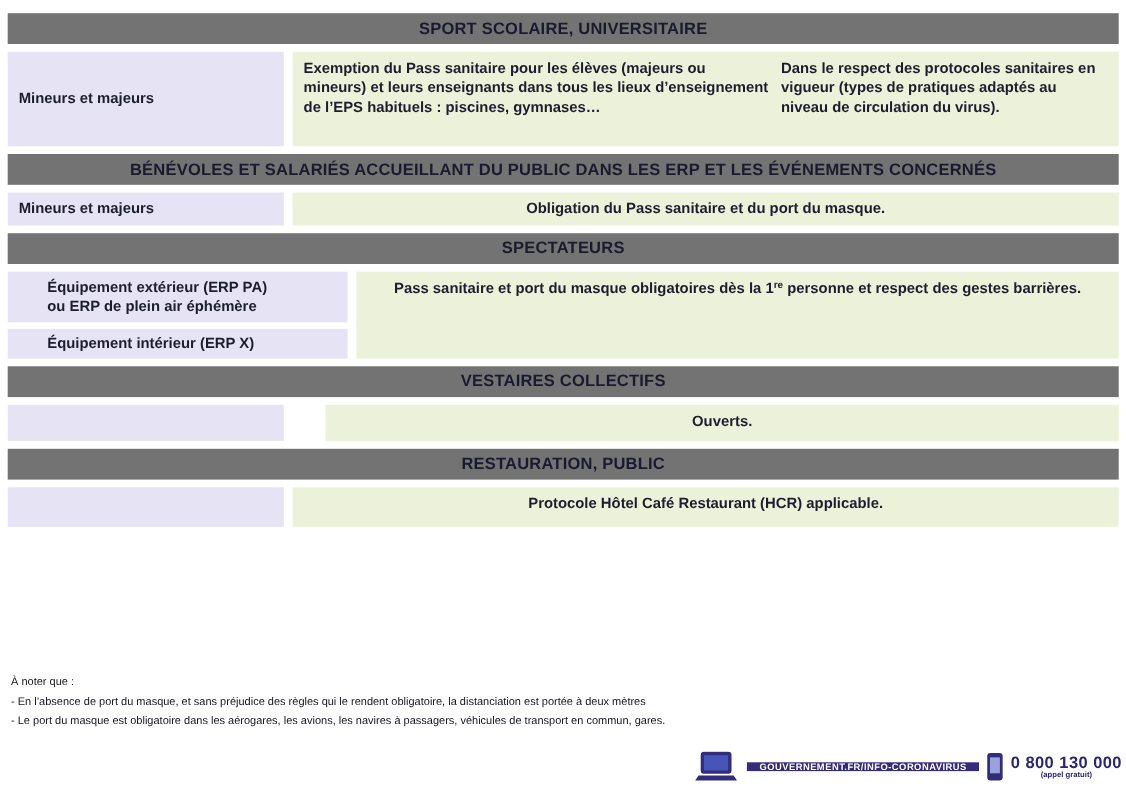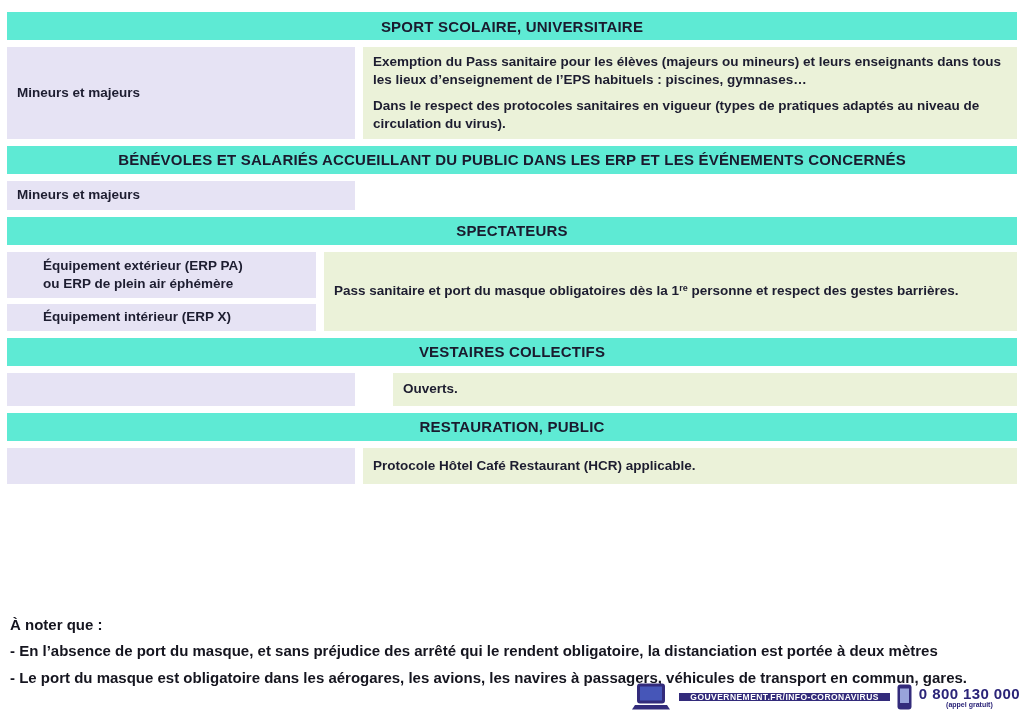--- a/index.html
+++ b/index.html
@@ -6,56 +6,56 @@
   body{
     width:1024px;height:718px;background:#ffffff;
     font-family:"Liberation Sans",sans-serif;color:#1d1d30;
     overflow:hidden;
   }
   .page{position:relative;width:1024px;height:718px;background:#fff;}
 
   
   .grid{position:absolute;left:7px;top:12px;width:1010px;}
   .band{
-    height:28px;background:#5eead4;display:flex;align-items:center;justify-content:center;
+    height:28px;background:#737373;display:flex;align-items:center;justify-content:center;
     margin-top:7px;
   }
   .band:first-child{margin-top:0;}
   .band-title{font-size:15px;font-weight:700;color:#1a1a2e;letter-spacing:.2px;}
 
   .row{display:flex;gap:8px;margin-top:7px;align-items:stretch;}
   .lcell{
-    width:348px;box-sizing:border-box;background:#e6e3f4;
+    width:251px;box-sizing:border-box;background:#e6e3f4;
     display:flex;flex-direction:column;justify-content:center;
     padding:4px 10px;flex-shrink:0;
   }
   .rcell{
     flex:1;box-sizing:border-box;background:#ebf2d9;
-    display:flex;flex-direction:column;justify-content:center;
+    display:flex;flex-direction:row;justify-content:center;
     padding:6px 10px;gap:8px;
   }
   .cell-text{font-size:13.5px;font-weight:700;color:#1d1d30;line-height:1.33;}
   .nowrap{white-space:nowrap;}
 
   .row-sport{min-height:86px;}
   .row-single{min-height:29px;}
   .row-vest{min-height:33px;gap:38px;}
   .row-rest{min-height:36px;}
 
   
   .spect-left{width:309px;flex-shrink:0;display:flex;flex-direction:column;gap:6px;}
   .spect-left .lcell{width:100%;padding-left:36px;}
   .spect-cell-1{height:46px;}
   .spect-cell-2{flex:1;}
   .row-spect{min-height:79px;}
   .sup{font-size:9px;position:relative;top:-4px;font-weight:700;}
 
   
   .notes{position:absolute;left:10px;top:612px;width:1000px;}
-  .notes .note-line{font-size:15px;font-weight:700;color:#15151f;line-height:1.75;}
+  .notes .note-line{font-size:10px;font-weight:400;color:#15151f;line-height:1.75;}
 
   
   .footer{position:absolute;right:4px;top:683px;display:flex;align-items:center;gap:7px;}
   .laptop-icon{display:block;}
   .badge{
     background:#332b7b;color:#ffffff;font-size:8.5px;font-weight:700;
     letter-spacing:.45px;padding:0 11px;line-height:1;
   }
   .phone-icon{display:block;}
   .phone-block{display:flex;flex-direction:column;align-items:center;}
@@ -81,20 +81,23 @@
         <span class="cell-text">Dans le respect des protocoles sanitaires en vigueur (types de pratiques adaptés au niveau de circulation du virus).</span>
       </div>
     </div>
 
     <div class="band">
       <span class="band-title">BÉNÉVOLES ET SALARIÉS ACCUEILLANT DU PUBLIC DANS LES ERP ET LES ÉVÉNEMENTS CONCERNÉS</span>
     </div>
     <div class="row row-single">
       <div class="lcell">
         <span class="cell-text">Mineurs et majeurs</span>
+      </div>
+      <div class="rcell">
+        <span class="cell-text">Obligation du Pass sanitaire et du port du masque.</span>
       </div>
     </div>
 
     <div class="band">
       <span class="band-title">SPECTATEURS</span>
     </div>
     <div class="row row-spect">
       <div class="spect-left">
         <div class="lcell spect-cell-1">
           <span class="cell-text">Équipement extérieur (ERP PA)</span>
@@ -126,21 +129,21 @@
       <div class="lcell"></div>
       <div class="rcell">
         <span class="cell-text">Protocole Hôtel Café Restaurant (HCR) applicable.</span>
       </div>
     </div>
 
   </div>
 
   <div class="notes">
     <div class="note-line">À noter que :</div>
-    <div class="note-line">- En l’absence de port du masque, et sans préjudice des arrêté qui le rendent obligatoire, la distanciation est portée à deux mètres</div>
+    <div class="note-line">- En l’absence de port du masque, et sans préjudice des règles qui le rendent obligatoire, la distanciation est portée à deux mètres</div>
     <div class="note-line">- Le port du masque est obligatoire dans les aérogares, les avions, les navires à passagers, véhicules de transport en commun, gares.</div>
   </div>
 
   <div class="footer">
     <svg class="laptop-icon" width="42" height="28" viewBox="0 0 42 28">
       <rect x="8.5" y="2" width="25" height="17" rx="1.5" fill="#4656b8" stroke="#332b7b" stroke-width="3"></rect>
       <path d="M5 22 L37 22 L40 26.5 L2 26.5 Z" fill="#332b7b"></path>
     </svg>
     <div class="badge">GOUVERNEMENT.FR/INFO-CORONAVIRUS</div>
     <svg class="phone-icon" width="15" height="26" viewBox="0 0 15 26">

